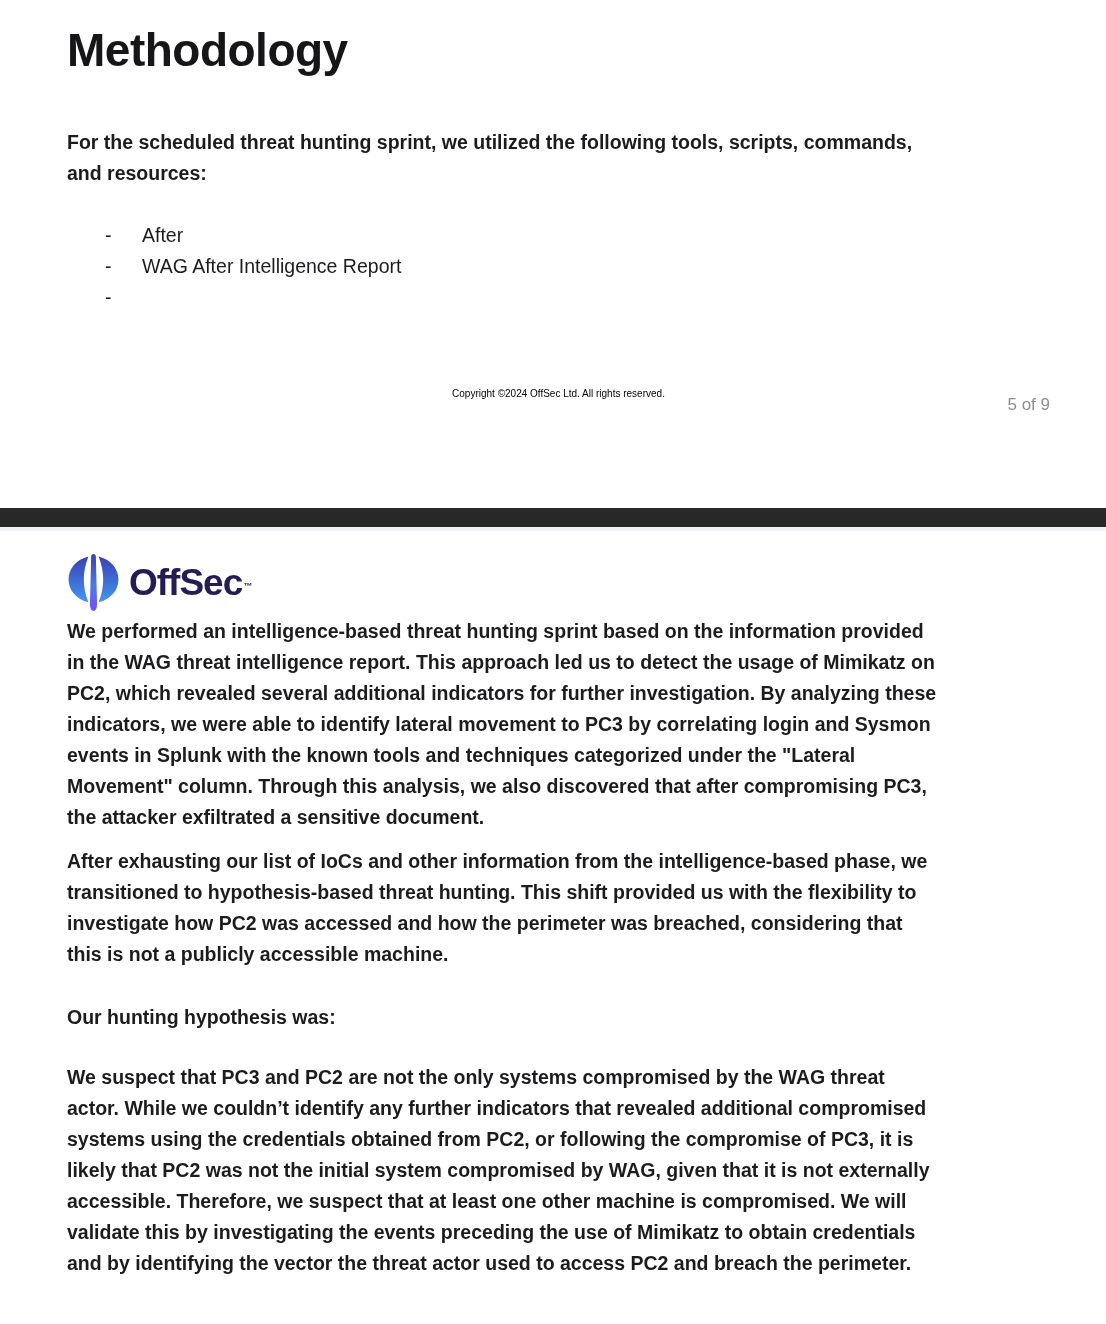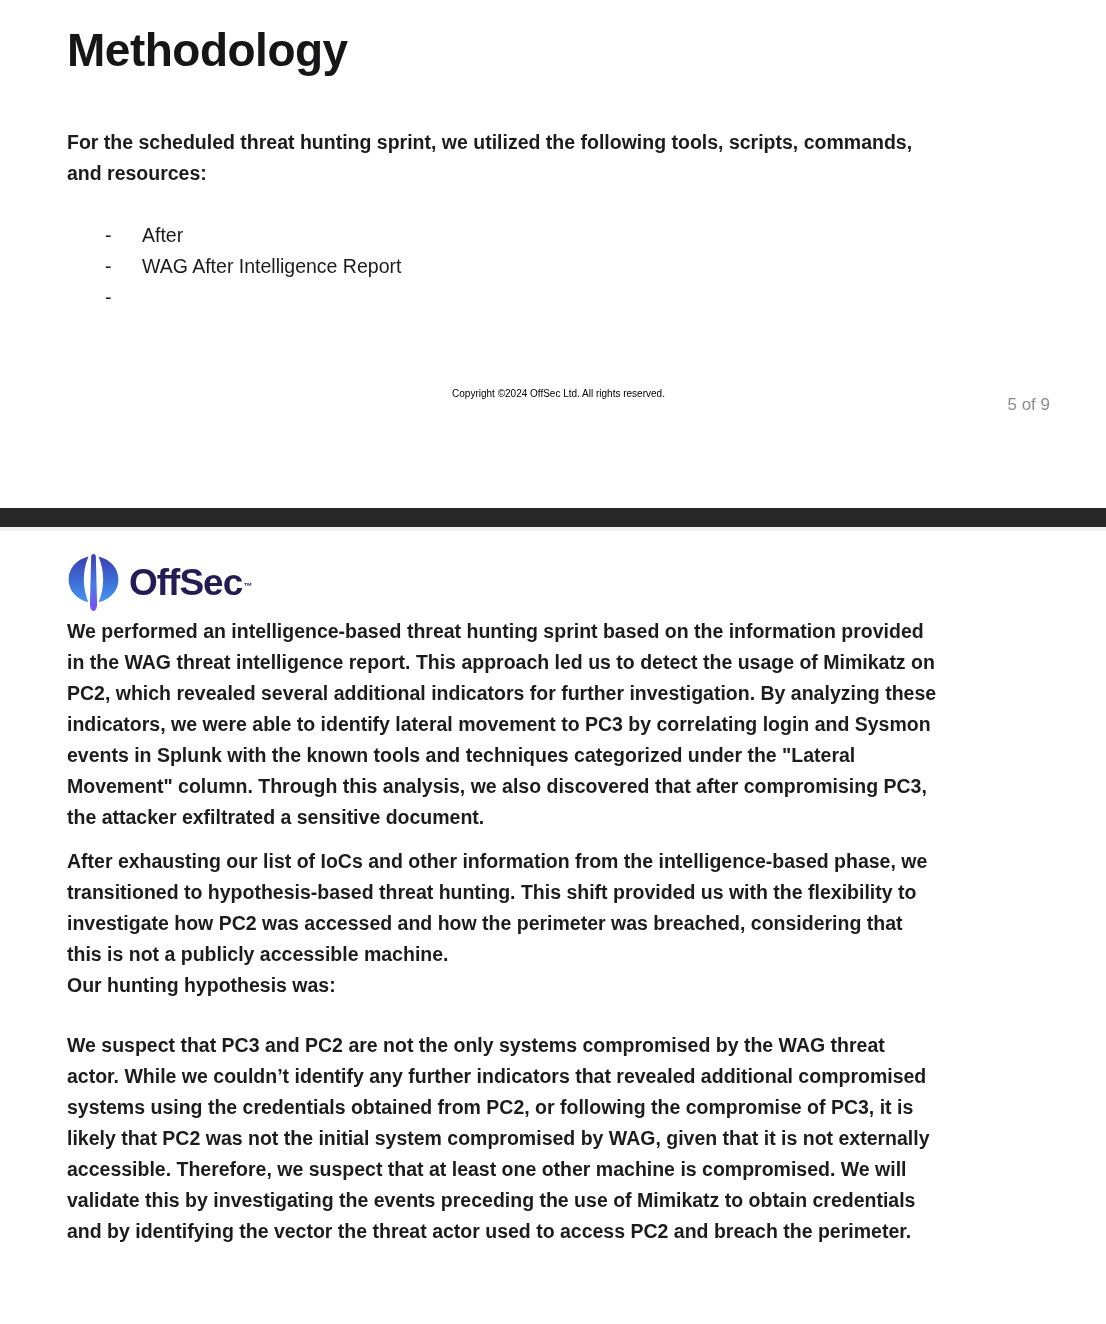--- a/index.html
+++ b/index.html
@@ -83,21 +83,21 @@
     font-size:9px;
     font-weight:700;
     letter-spacing:0;
     margin-top:5px;
     margin-left:1px;
     color:#251c54;
   }
 
   .para-1 { margin-top:2px; }
   .para-2 { margin-top:13px; }
-  .para-3 { }
+  .para-3 { margin-top:32px; }
   .para-4 { margin-top:29px; }
 </style>
 </head>
 <body>
 
 <section class="page page-1">
   <h1 class="doc-title">Methodology</h1>
 
   <p class="body-text intro">For the scheduled threat hunting sprint, we utilized the following tools, scripts, commands,
 and resources:</p>

